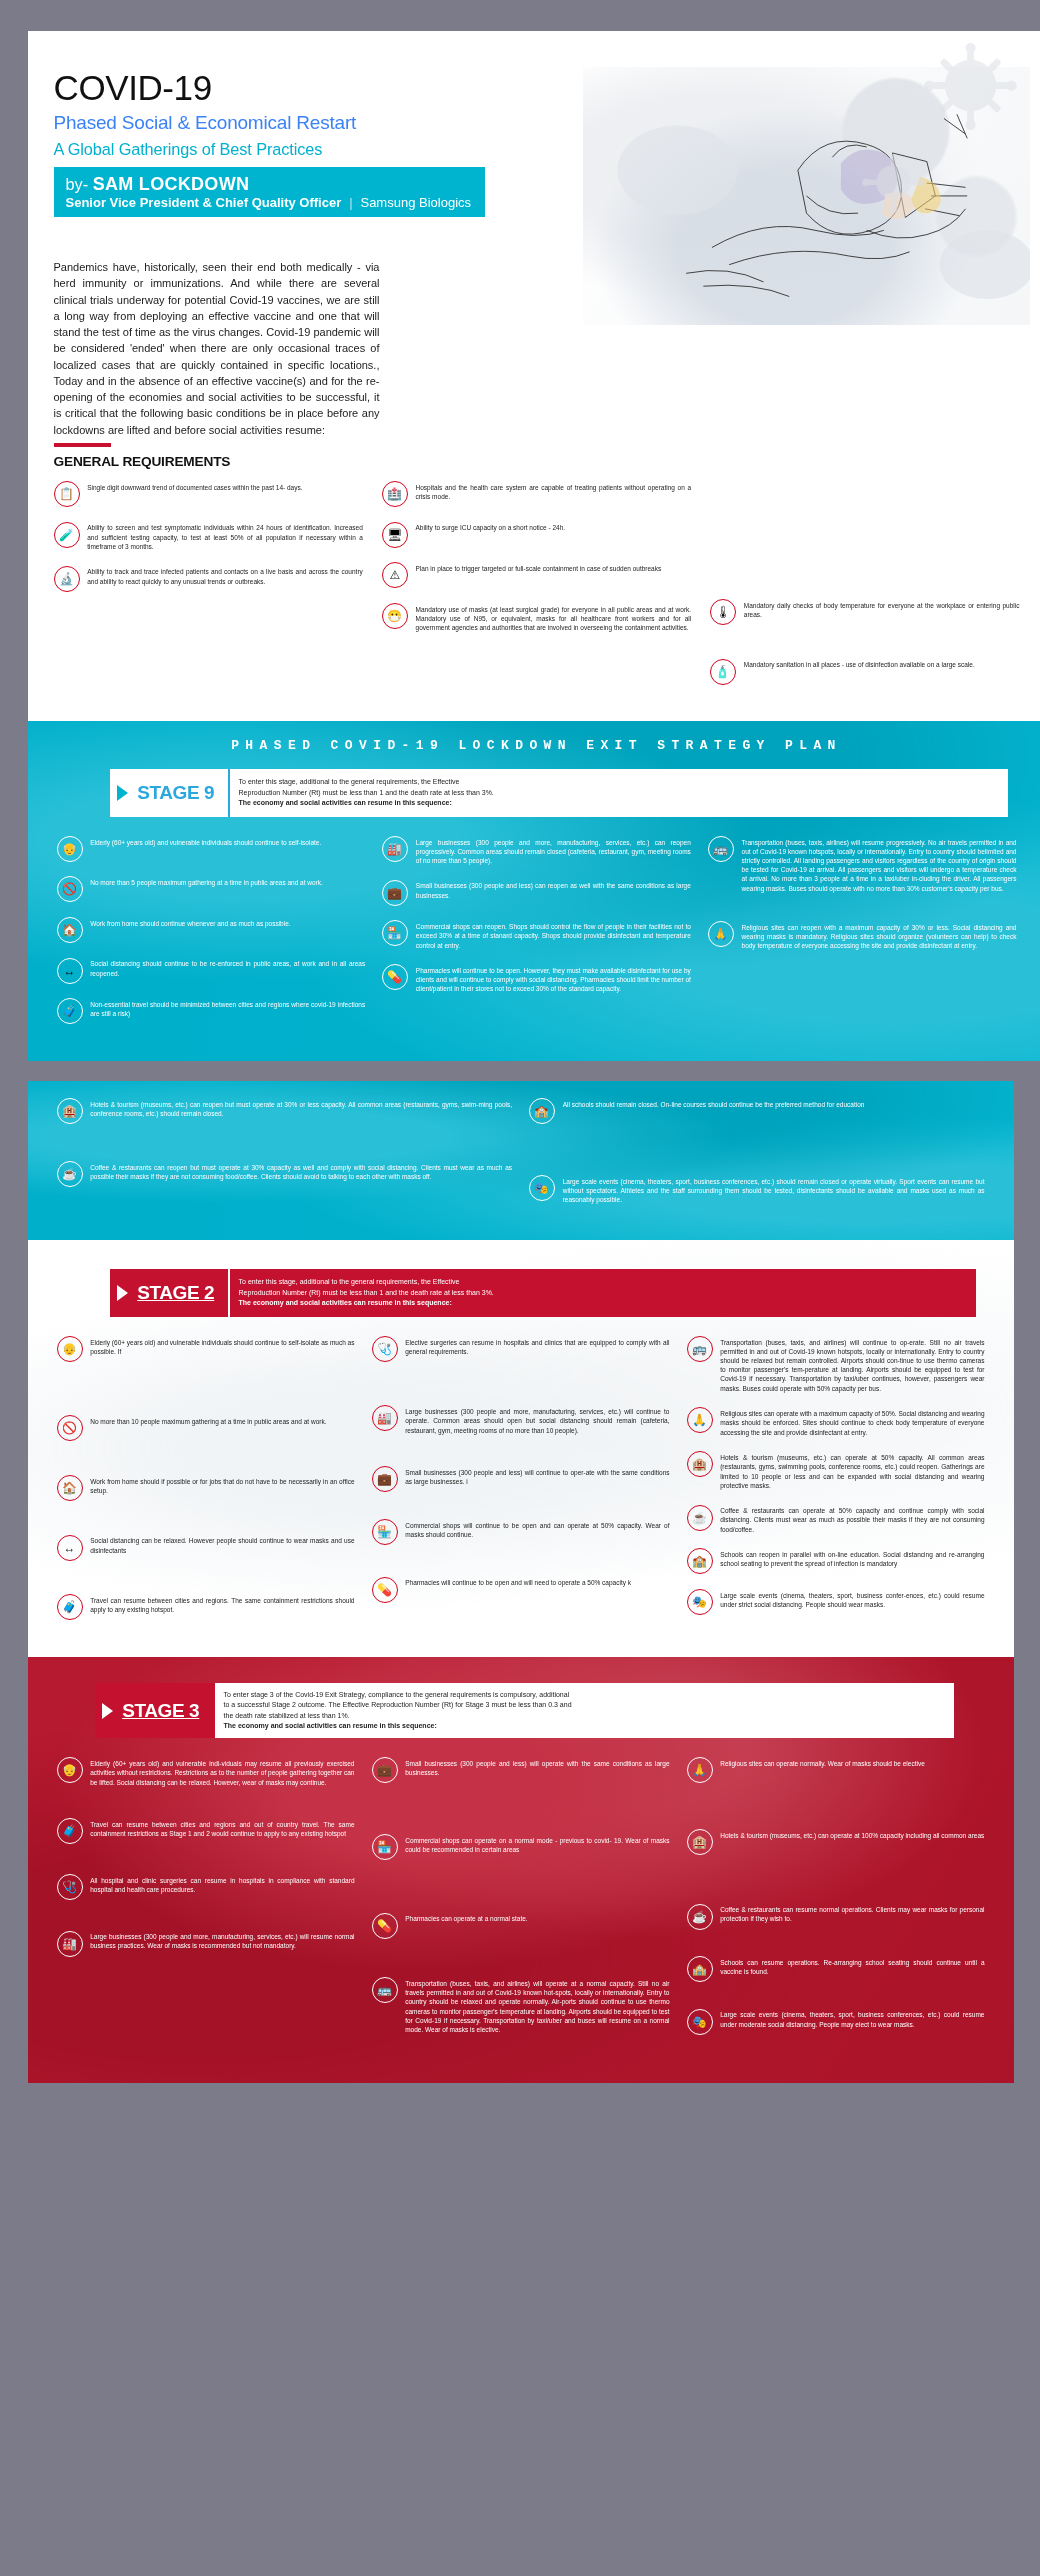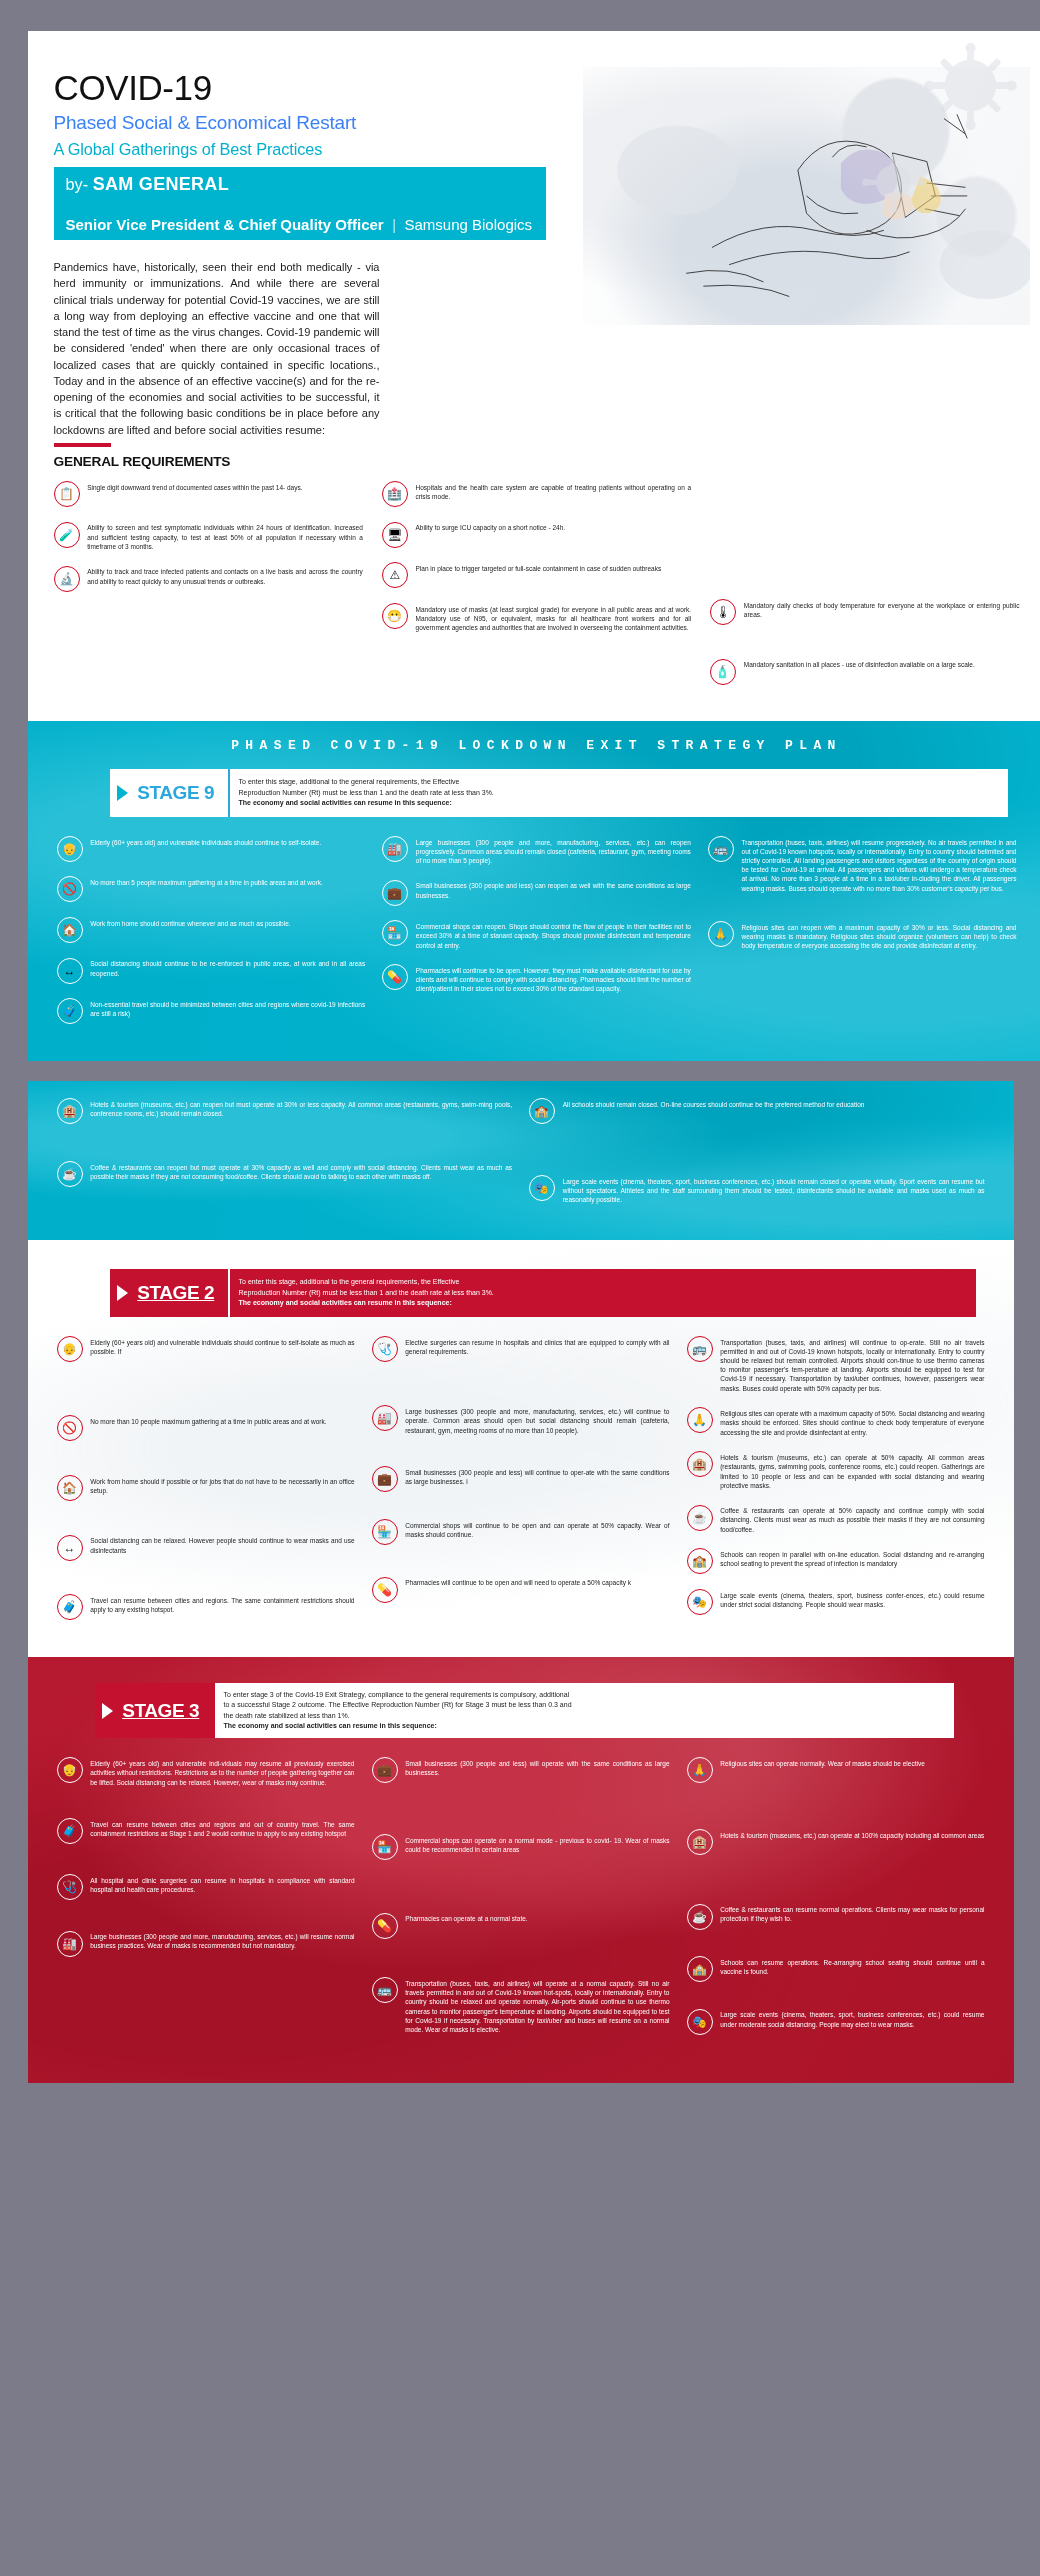--- a/index.html
+++ b/index.html
@@ -29,21 +29,21 @@
   .title-tag {
     font-size: 16.3px; font-weight: 300; color: #00b0cd;
     margin-top: 6px; letter-spacing: -0.1px;
   }
   .author-bar {
     margin-top: 8.6px; background: #00b4d0; color: #fff;
     display: inline-block; padding: 6.9px 13.7px 6.9px 12px;
   }
   .author-line1 { font-size: 16.3px; font-weight: 300; }
   .author-line1 b { font-weight: 700; font-size: 18px; letter-spacing: 0.3px; }
-  .author-line2 { font-size: 15px; font-weight: 700; margin-top: 21px; }
+  .author-line2 { font-size: 13px; font-weight: 700; margin-top: 0; }
   .author-line2 .sep { opacity: .7; font-weight: 300; padding: 0 4.3px; }
   .author-line2 .org { font-weight: 300; }
 
   .intro {
     width: 326px; margin: 12px 0 0 26px;
     font-size: 11px; line-height: 1.48; color: #1c1c1c; text-align: justify;
   }
   .hero-img {
     position: absolute; right: 15.5px; top: 36px; width: 447px; height: 258px;
     background:
@@ -214,21 +214,21 @@
         </g>
       </svg>
 
       <div class="title-main">COVID-19</div>
       <div class="title-sub">Phased Social &amp; Economical Restart</div>
       <div class="title-tag">A Global Gatherings of Best Practices</div>
 
       <div class="author-bar">
         <div class="author-line1">
           <span>by-</span>
-          <b>SAM GENERAL</b>
+          <b>SAM LOCKDOWN</b>
         </div>
         <div class="author-line2">
           <span>Senior Vice President &amp; Chief Quality Officer</span>
           <span class="sep">|</span>
           <span class="org">Samsung Biologics</span>
         </div>
       </div>
     </div>
 
     <div class="intro">Pandemics have, historically, seen their end both medically - via herd immunity or immunizations. And while there are several clinical trials underway for potential Covid-19 vaccines, we are still a long way from deploying an effective vaccine and one that will stand the test of time as the virus changes. Covid-19 pandemic will be considered 'ended' when there are only occasional traces of localized cases that are quickly contained in specific locations., Today and in the absence of an effective vaccine(s) and for the re-opening of the economies and social activities to be successful, it is critical that the following basic conditions be in place before any lockdowns are lifted and before social activities resume:</div>

